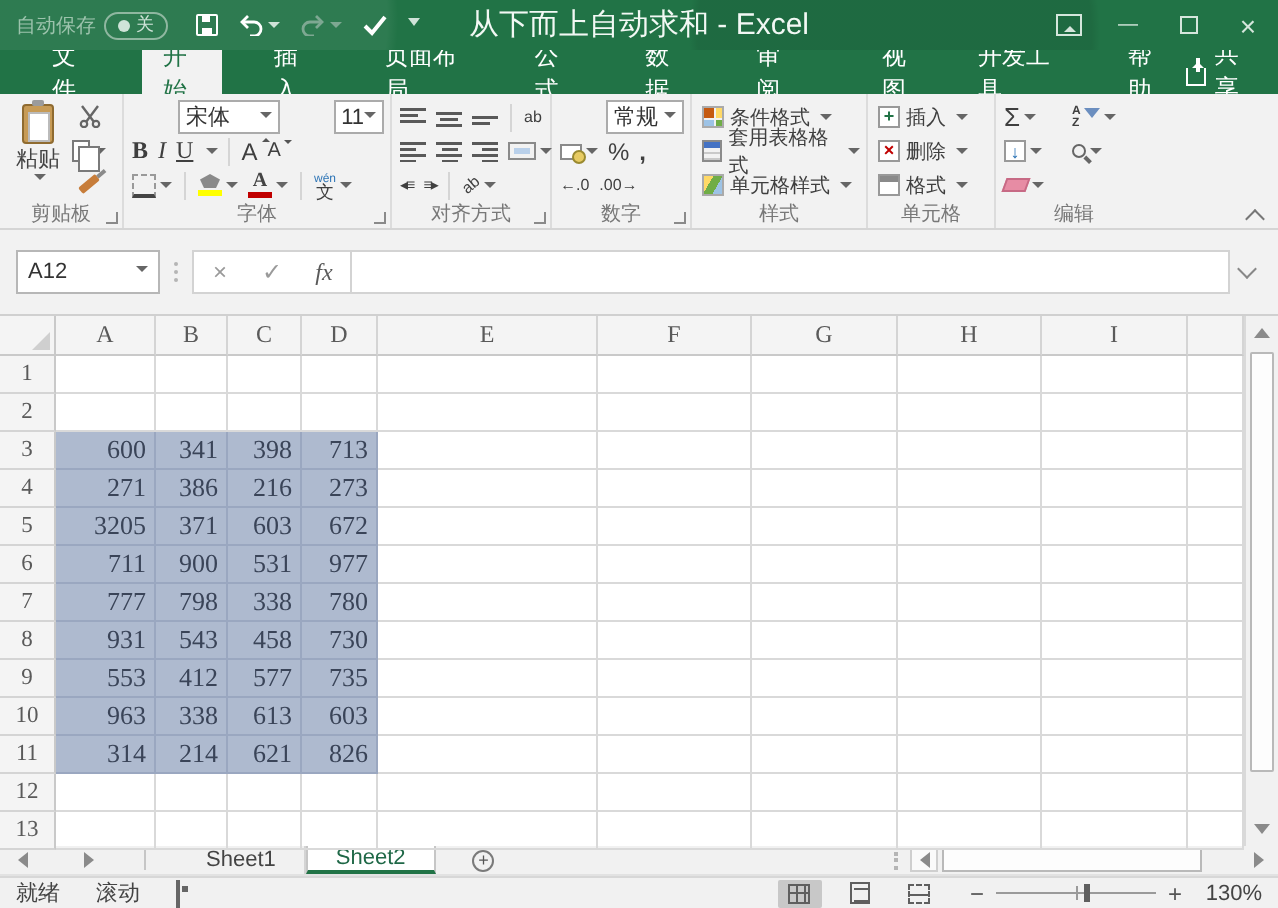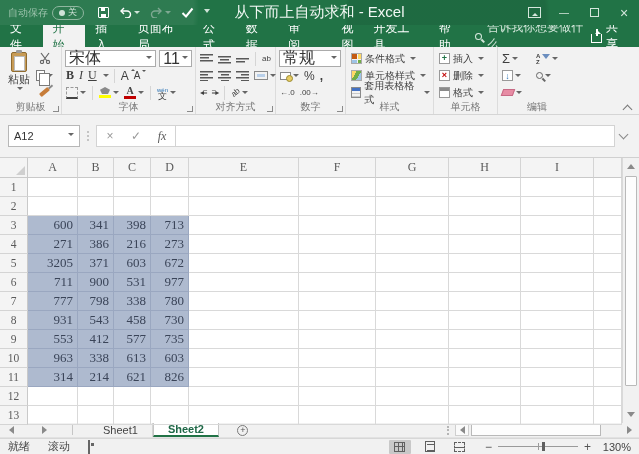--- a/index.html
+++ b/index.html
@@ -30,21 +30,21 @@
   .title-text{ position:absolute; left:0; right:0; text-align:center; font-size:15px; color:#f2f8f4; pointer-events:none; }
   .winbtns{ margin-left:auto; display:flex; align-items:center; gap:0; height:100%; }
   .winbtn{ width:30px; height:100%; display:flex; align-items:center; justify-content:center;
            color:#d5e6dc; font-size:12px; }
   .ribopt{ width:13px;height:11px;border:1px solid #d5e6dc;position:relative; }
   .ribopt::after{ content:"";position:absolute;left:3px;top:2px;border:3px solid transparent;border-bottom-color:#d5e6dc; }
   .maxbox{ width:9px;height:9px;border:1px solid #d5e6dc; }
 
   
   .tabrow{ height:22px; background:var(--green); display:flex; align-items:stretch; color:#fff; font-size:12px; }
-  .tab{ padding:4px 10px 3px; display:flex; align-items:center; }
+  .tab{ padding:4px 10px 3px; display:flex; align-items:center;margin-left:16px; }
   .tab.active{ background:var(--ribbon); color:var(--green); }
   .tellme{ display:flex; align-items:center; gap:5px; color:#d4e7db; margin-left:4px; font-size:12px; }
   .mag{ width:7px;height:7px;border:1.5px solid #d4e7db;border-radius:50%;position:relative; }
   .mag::after{ content:"";position:absolute;width:4px;height:1.5px;background:#d4e7db;transform:rotate(45deg);left:5px;top:6px; }
   .share{ margin-left:auto; display:flex; align-items:center; gap:4px; padding-right:10px; font-size:12px; color:#fff; }
   .shareic{ width:11px;height:9px;border:1px solid #fff;border-top:none;position:relative;margin-top:4px; }
   .shareic::before{ content:"";position:absolute;left:4px;top:-5px;width:1.5px;height:7px;background:#fff; }
   .shareic::after{ content:"";position:absolute;left:2.2px;top:-6px;border:3px solid transparent;border-bottom-color:#fff; }
 
   
@@ -66,21 +66,21 @@
   .clipboard::after{ content:"";position:absolute;left:4px;top:-3px;width:6px;height:3px;background:#9b9b9b;border-radius:1px; }
   .smallcol{ display:flex; flex-direction:column; justify-content:flex-start; gap:1px; }
   .copyic{ position:relative;width:9px;height:11px;border:1px solid #7a7a7a;background:#fff; }
   .copyic::after{ content:"";position:absolute;left:2px;top:2px;width:9px;height:11px;border:1px solid #7a7a7a;background:#fff; }
   .brush{ width:11px;height:4px;background:#c77d3a;border-radius:1px;transform:rotate(-40deg);position:relative; }
   .brush::after{ content:"";position:absolute;right:-5px;top:1px;width:5px;height:2px;background:#8a8a8a; }
 
   
   .g-font{ width:134px; }
   .combo{ background:#fff; border:1px solid #ababab; height:17px; display:flex; align-items:center;
-          font-size:16px; padding:0 3px; color:#333; }
+          font-size:11px; padding:0 3px; color:#333;margin-left:24px; }
   .combo .dar{ margin-left:auto; }
   .bold{ font-weight:bold; font-family:"Liberation Serif",serif; }
   .ital{ font-style:italic; font-family:"Liberation Serif",serif; }
   .und{ text-decoration:underline; font-family:"Liberation Serif",serif; }
   .grow{ position:relative; font-size:12px; }
   .grow::after{ content:"";position:absolute;top:-1px;right:-5px;border:2.5px solid transparent;border-bottom-color:#555; }
   .shrink{ position:relative; font-size:10px; }
   .shrink::after{ content:"";position:absolute;top:-1px;right:-5px;border:2.5px solid transparent;border-top-color:#555;top:2px; }
   .vsep{ width:1px; height:14px; background:#d5d5d5; margin:0 2px; }
   .bord{ width:12px;height:12px;border:1px dashed #9a9a9a;border-bottom:2px solid #444; }
@@ -196,21 +196,21 @@
   .tri-r{ width:0;height:0;border:4px solid transparent;border-left:5px solid #8a8a8a;margin-right:-3px; }
   .vthumb{ position:absolute; left:2px; right:2px; top:18px; height:210px; background:#fdfdfd; border:1px solid #b9b9b9; border-radius:1px; }
   .vbottom{ position:absolute; bottom:0; left:0; right:0; height:16px; display:flex; align-items:center; justify-content:center; }
 
   
   .sheetbar{ height:15px; background:#f1f1f1; display:flex; align-items:stretch; font-size:11px; color:#444;
              border-bottom:1px solid #e2e2e2;gap:12px; }
   .navbtn{ width:22px; display:flex; align-items:center; justify-content:center; }
   .tabsep{ width:1px; background:#c6c6c6; margin:2px 4px; }
   .sheettab{ padding:0 14px; display:flex; align-items:center; border-right:1px solid #d4d4d4; }
-  .sheettab.active{ background:#fff; color:#1f6847; font-weight:bold; border-bottom:2px solid var(--green);
+  .sheettab.active{ background:#fff; color:#1f6847; font-weight:normal; border-bottom:2px solid var(--green);
                     border-right:1px solid #c6c6c6; border-left:1px solid #c6c6c6; }
   .newsheet{ width:24px; display:flex; align-items:center; justify-content:center; }
   .plus{ width:11px;height:11px;border:1px solid #7a7a7a;border-radius:50%;display:flex;align-items:center;
          justify-content:center;font-size:9px;color:#555;line-height:1; }
   .hscrollzone{ margin-left:auto; display:flex; align-items:center; gap:2px; padding-right:2px; }
   .hdots{ display:flex; flex-direction:column; gap:1.5px; margin-right:4px; }
   .hdots i{ width:2px;height:2px;background:#b5b5b5; }
   .hbtn{ width:14px;height:12px;border:1px solid #cfcfcf;background:#fafafa;display:flex;align-items:center;justify-content:center; }
   .hthumb{ width:130px;height:12px;background:#fdfdfd;border:1px solid #b9b9b9; }
   .htrack{ width:18px;height:12px; }
@@ -301,24 +301,20 @@
       <div class="tab active" style="display: flex;">开始</div>
       <div class="tab" style="display: flex;">插入</div>
       <div class="tab" style="display: flex;">页面布局</div>
       <div class="tab" style="display: flex;">公式</div>
       <div class="tab" style="display: flex;">数据</div>
       <div class="tab" style="display: flex;">审阅</div>
       <div class="tab" style="display: flex; text-align: right;">视图</div>
       <div class="tab" style="display: flex;">开发工具</div>
       <div class="tab" style="display: flex;">帮助</div>
     </span>
-  <span class="tellme">
-    <span class="mag"></span>
-    <span>告诉我你想要做什么</span>
-  </span>
   <span class="share">
     <span class="shareic"></span>
     <span>共享</span>
   </span>
 </div>
 
 <div class="ribbon">
 
   <div class="group g-clip">
     <div class="paste">
@@ -467,27 +463,27 @@
   </div>
 
   <div class="group g-style">
     <div id="style-stack">
         <div class="stackrow">
           <div class="ic-cf"></div>
           <span>条件格式</span>
           <span class="dar"></span>
         </div>
         <div class="stackrow">
+          <div class="ic-fmt"></div>
+          <span>套用表格格式</span>
+          <span class="dar"></span>
+        </div>
+        <div class="stackrow">
           <div class="ic-cs"></div>
           <span>单元格样式</span>
-          <span class="dar"></span>
-        </div>
-        <div class="stackrow">
-          <div class="ic-fmt"></div>
-          <span>套用表格格式</span>
           <span class="dar"></span>
         </div>
       </div>
     <span class="glabel">样式</span>
   </div>
 
   <div class="group g-cells">
     <div id="cells-stack">
         <div class="stackrow">
           <div class="ic-ins">+</div>

